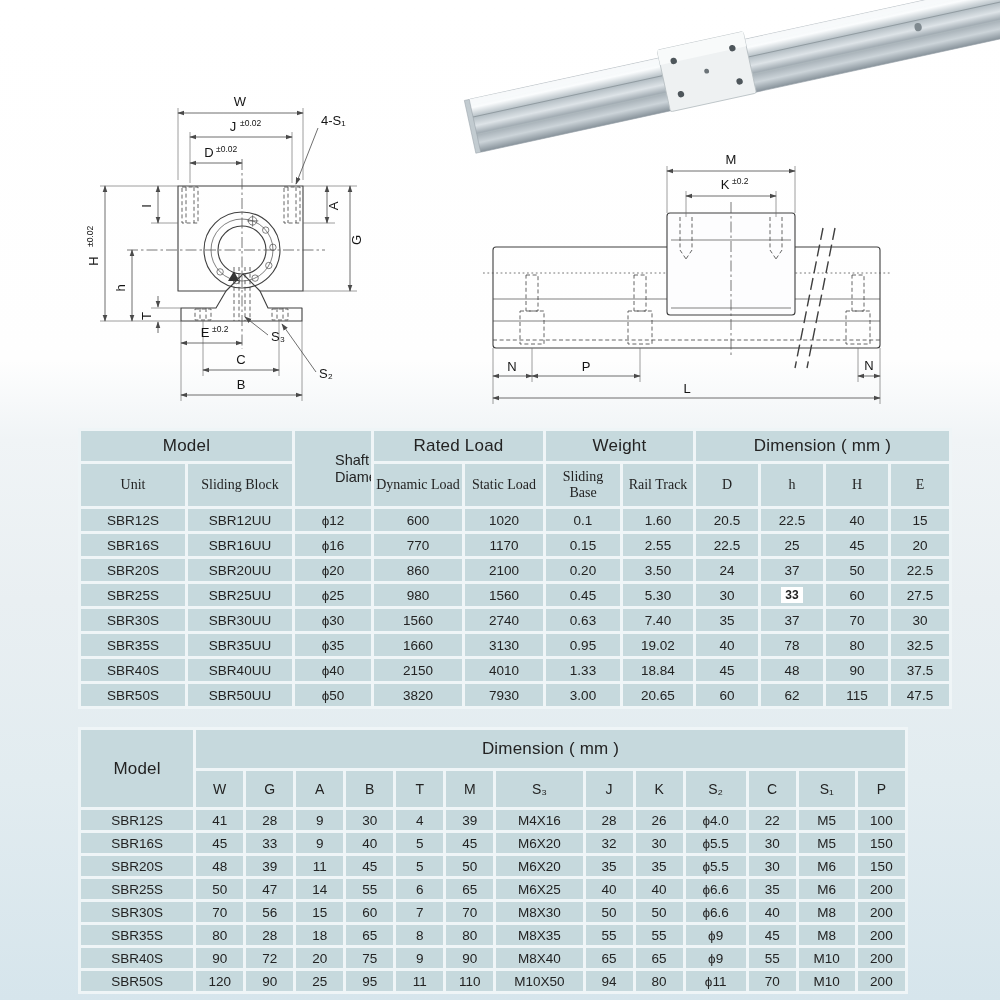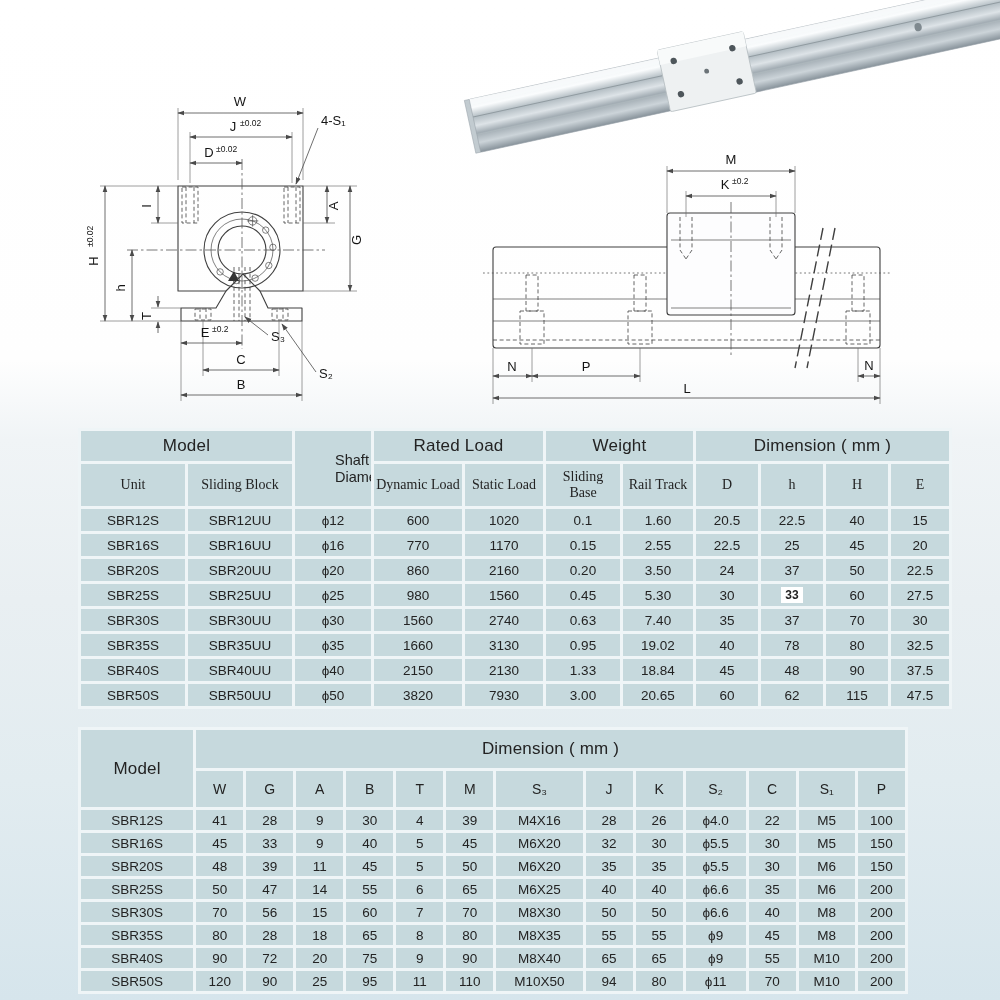--- a/index.html
+++ b/index.html
@@ -305,21 +305,21 @@
         <td>22.5</td>
         <td>25</td>
         <td>45</td>
         <td>20</td>
       </tr>
       <tr>
         <td>SBR20S</td>
         <td>SBR20UU</td>
         <td>ϕ20</td>
         <td>860</td>
-        <td>2160</td>
+        <td>2100</td>
         <td>0.20</td>
         <td>3.50</td>
         <td>24</td>
         <td>37</td>
         <td>50</td>
         <td>22.5</td>
       </tr>
       <tr>
         <td>SBR25S</td>
         <td>SBR25UU</td>
@@ -357,21 +357,21 @@
         <td>40</td>
         <td>78</td>
         <td>80</td>
         <td>32.5</td>
       </tr>
       <tr>
         <td>SBR40S</td>
         <td>SBR40UU</td>
         <td>ϕ40</td>
         <td>2150</td>
-        <td>2130</td>
+        <td>4010</td>
         <td>1.33</td>
         <td>18.84</td>
         <td>45</td>
         <td>48</td>
         <td>90</td>
         <td>37.5</td>
       </tr>
       <tr>
         <td>SBR50S</td>
         <td>SBR50UU</td>

